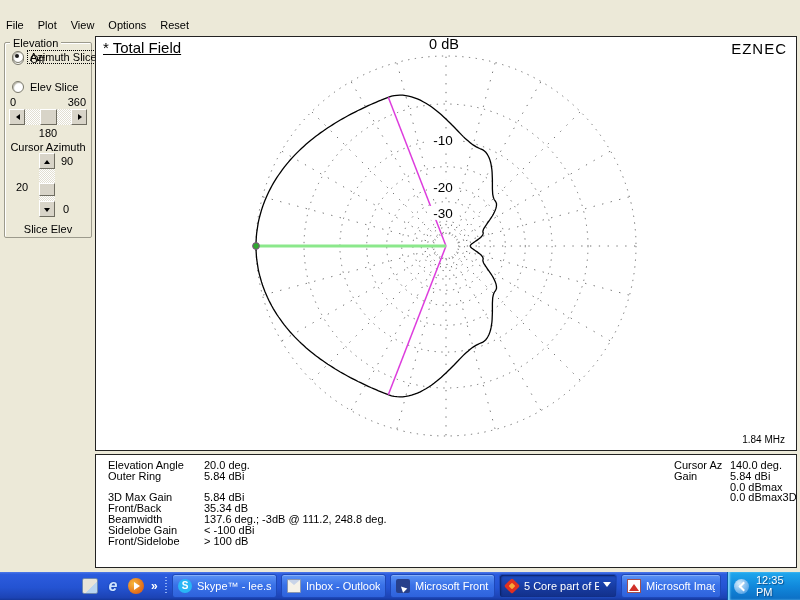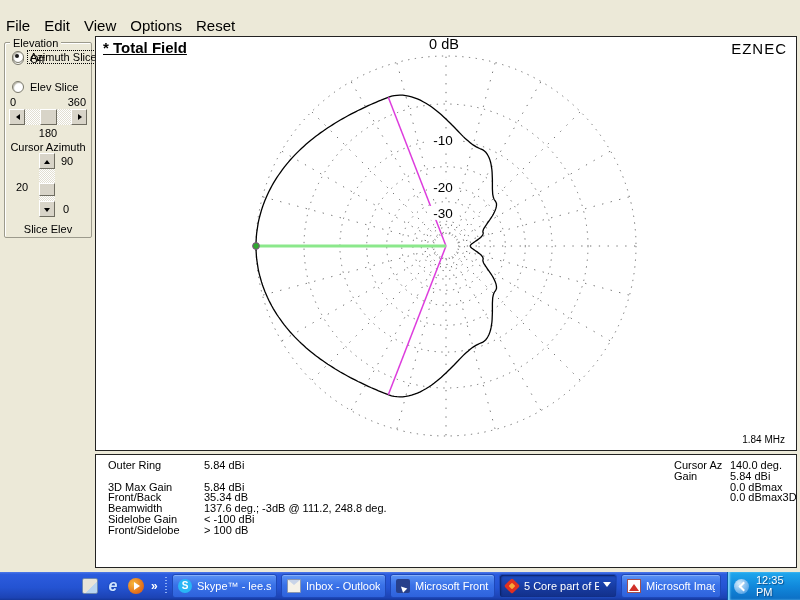--- a/index.html
+++ b/index.html
@@ -18,21 +18,21 @@
   .tb-btn{width:17px;height:14px;border:1px solid #fff;border-radius:2px;position:relative;
     background:linear-gradient(180deg,#7AA7F0,#3E6EDC 70%,#2E57C8);box-sizing:border-box;}
   .tb-btn.close{background:linear-gradient(180deg,#F0988A,#E0573E 60%,#C23A28);}
   .gl-min{position:absolute;left:3px;bottom:2px;width:7px;height:2px;background:#fff;}
   .gl-rest{position:absolute;left:4px;top:4px;width:6px;height:5px;border:1px solid #fff;}
   .gl-rest:before{content:'';position:absolute;left:2px;top:-4px;width:6px;height:4px;
     border:1px solid #fff;border-bottom:none;}
   .gl-x1,.gl-x2{position:absolute;left:3px;top:6px;width:9px;height:2px;background:#fff;}
   .gl-x1{transform:rotate(45deg);} .gl-x2{transform:rotate(-45deg);}
   .menubar{position:absolute;left:0;top:18px;width:800px;height:15px;background:#ECE9D8;
-    display:flex;align-items:center;font-size:15px;color:#000;border-bottom:1px solid #ECE9D8;}
+    display:flex;align-items:flex-start;font-size:11px;color:#000;border-bottom:1px solid #ECE9D8;}
   .menu-item{padding:1px 8px 1px 6px;}
   
   .gbox{position:absolute;left:4px;top:42px;width:86px;height:194px;
     border:1px solid #9C9A8C;border-radius:2px;box-shadow:inset 1px 1px 0 #fff;}
   .gbox-legend{position:absolute;left:5px;top:-6px;background:#ECE9D8;padding:0 3px;
     font-size:11px;color:#000;}
   .radio-row{position:absolute;left:7px;display:flex;align-items:center;height:12px;}
   .radio{width:10px;height:10px;border-radius:50%;background:#fff;border:1px solid #7A786A;
     box-shadow:inset 1px 1px 1px #B8B6A8;margin-right:4px;position:relative;flex:0 0 auto;}
   .radio.checked:before{content:'';position:absolute;left:2px;top:2px;width:4px;height:4px;
@@ -48,21 +48,21 @@
     box-sizing:border-box;}
   .arr{position:absolute;width:0;height:0;border:3px solid transparent;}
   .arr.left{border-right:4px solid #000;left:3px;top:4px;}
   .arr.right{border-left:4px solid #000;left:6px;top:4px;}
   .arr.up{border-bottom:4px solid #000;left:4px;top:3px;}
   .arr.down{border-top:4px solid #000;left:4px;top:6px;}
   .caption{position:absolute;font-size:11px;text-align:center;width:100%;}
   
   .plot-panel{position:absolute;left:95px;top:36px;width:702px;height:415px;background:#fff;
     border:1px solid #222;box-sizing:border-box;}
-  .plot-title{position:absolute;left:7px;top:2px;font-size:15px;font-weight:bold;
+  .plot-title{position:absolute;left:7px;top:2px;font-size:15px;font-weight:normal;
     text-decoration:underline;}
   .brand{position:absolute;right:9px;top:3px;font-size:15px;letter-spacing:1px;}
   .freq{position:absolute;right:11px;bottom:5px;font-size:10px;}
   #polar{position:absolute;left:0;top:0;}
   
   .info-panel{position:absolute;left:95px;top:454px;width:702px;height:114px;background:#fff;
     border:1px solid #222;box-sizing:border-box;}
   .info-left{position:absolute;left:12px;top:5px;}
   .info-right{position:absolute;left:578px;top:5px;}
   .info-row{display:grid;grid-template-columns:96px auto;height:10.8px;
@@ -128,21 +128,21 @@
   .clock{color:#fff;font-size:11px;margin-left:7px;text-shadow:1px 1px 1px #0A4A88;}
 </style>
 </head>
 <body>
 
 <div class="screen">
 
 
   <div class="menubar">
     <span class="menu-item">File</span>
-    <span class="menu-item">Edit</span>
+    <span class="menu-item">Plot</span>
     <span class="menu-item">View</span>
     <span class="menu-item">Options</span>
     <span class="menu-item">Reset</span>
   </div>
 
   <div class="gbox">
     <span class="gbox-legend">Elevation</span>
 
     <div class="radio-row" style="top:10px">
       <span class="radio"></span>
@@ -240,20 +240,24 @@
         <text x="347" y="180.90566940555934" text-anchor="middle" fill="#000" font-family="&quot;Liberation Sans&quot;,sans-serif" font-size="13.5">-30</text>
       </svg>
     <span class="plot-title">* Total Field</span>
     <span class="brand">EZNEC</span>
     <span class="freq">1.84 MHz</span>
   </div>
 
   <div class="info-panel">
     <div class="info-left">
       <div class="info-row">
+          <span>Elevation Angle</span>
+          <span>20.0 deg.</span>
+        </div>
+      <div class="info-row">
           <span>Outer Ring</span>
           <span>5.84 dBi</span>
         </div>
       <div class="info-row">
           <span></span>
           <span></span>
         </div>
       <div class="info-row">
           <span>3D Max Gain</span>
           <span>5.84 dBi</span>

